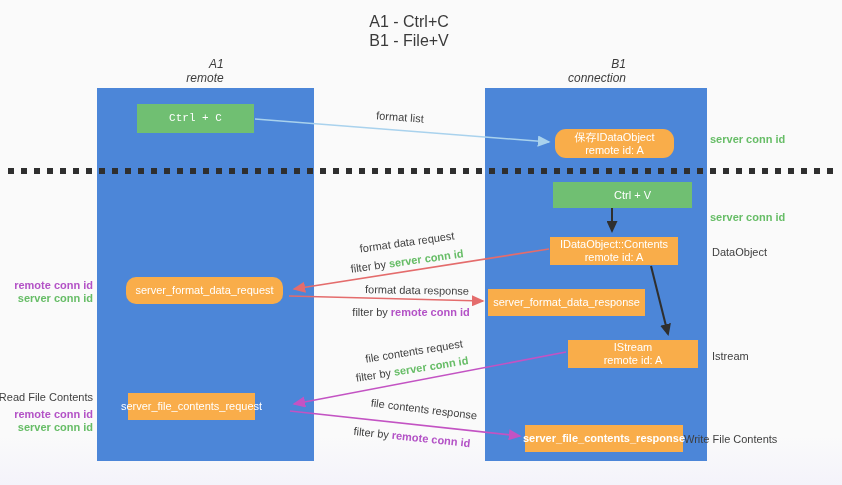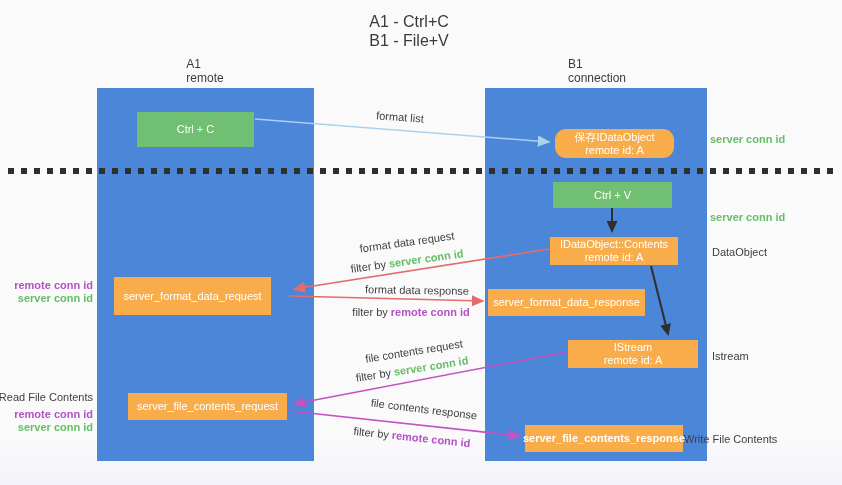--- a/index.html
+++ b/index.html
@@ -6,22 +6,22 @@
   .canvas {
     position:relative; width:842px; height:485px; overflow:hidden;
     background:linear-gradient(180deg,#fafafa 0%,#fafafa 90%,#f4f3fa 100%);
     font-family:"Liberation Sans",sans-serif;
   }
   .title { position:absolute; left:409px; top:12px; transform:translateX(-50%);
     font-size:16px; line-height:19px; color:#3a3a3a; }
   .lane { position:absolute; top:88px; height:373px; background:var(--lane-blue,#4c86d8); z-index:1; }
   .lane-left  { left:97px;  width:217px; }
   .lane-right { left:485px; width:222px; }
-  .hdr { position:absolute; top:57px; transform:translateX(-50%); text-align:left;
-    font-size:12px; line-height:14px; color:#3c3c3c; }
+  .hdr { position:absolute; top:57px; transform:translateX(-50%); text-align:right;
+    font-size:12px; line-height:14px; color:#3c3c3c;font-style:italic; }
   .node { position:absolute; z-index:3; display:flex; flex-direction:column;
     align-items:center; justify-content:center; text-align:center;
     color:#ffffff; font-size:11px; line-height:13px; }
   .orange { background:var(--box-orange,#f9ad4a); }
   .greenbox { background:var(--box-green,#70bf72); }
   .dotted { position:absolute; left:8px; top:168px; width:826px; height:6px; z-index:5;
     background:repeating-linear-gradient(90deg,var(--arrow-black,#2e2e2e) 0 6px,transparent 6px 13px); }
   .arrows { position:absolute; left:0; top:0; z-index:4; }
   .st-red   { stroke:var(--arrow-red,#e46c6c); stroke-width:1.6; }
   .st-mag   { stroke:var(--arrow-magenta,#c353c3); stroke-width:1.6; }
@@ -79,52 +79,52 @@
     </defs>
     <line class="st-blue" x1="255" y1="119" x2="549" y2="142" marker-end="url(#mblue)"></line>
     <line class="st-black" x1="612" y1="208" x2="612" y2="231" marker-end="url(#mblack)"></line>
     <line class="st-red" x1="549" y1="249" x2="294" y2="289" marker-end="url(#mred)"></line>
     <line class="st-red" x1="289" y1="296" x2="483" y2="301" marker-end="url(#mred)"></line>
     <line class="st-black" x1="651" y1="266" x2="668" y2="334" marker-end="url(#mblack)"></line>
     <line class="st-mag" x1="566" y1="352" x2="294" y2="404" marker-end="url(#mmag)"></line>
     <line class="st-mag" x1="290" y1="411" x2="520" y2="436" marker-end="url(#mmag)"></line>
   </svg>
 
-  <div class="node greenbox" style="left:137px;top:112px;width:117px;height:35px;">
+  <div class="node greenbox" style="left:137px;top:104px;width:117px;height:29px;font-family:Liberation Mono, monospace;">
     <span>Ctrl + C</span>
   </div>
 
   <div class="node orange" style="left:555px;top:129px;width:119px;height:29px;border-radius:11px;">
     <span>保存IDataObject</span>
     <span>remote id: A</span>
   </div>
 
-  <div class="node greenbox" style="left:553px;top:182px;width:119px;height:26px;">
+  <div class="node greenbox" style="left:553px;top:182px;width:119px;height:26px;padding-left:20px;">
     <span>Ctrl + V</span>
   </div>
 
   <div class="node orange" style="left:550px;top:237px;width:128px;height:28px;">
     <span>IDataObject::Contents</span>
     <span>remote id: A</span>
   </div>
 
-  <div class="node orange" style="left:114px;top:277px;width:157px;height:38px;">
+  <div class="node orange" style="left:126px;top:277px;width:157px;height:27px;border-radius:10px;">
     <span>server_format_data_request</span>
   </div>
 
   <div class="node orange" style="left:488px;top:289px;width:157px;height:27px;">
     <span>server_format_data_response</span>
   </div>
 
   <div class="node orange" style="left:568px;top:340px;width:130px;height:28px;">
     <span>IStream</span>
     <span>remote id: A</span>
   </div>
 
-  <div class="node orange" style="left:128px;top:393px;width:159px;height:27px;">
+  <div class="node orange" style="left:128px;top:393px;width:127px;height:27px;">
     <span>server_file_contents_request</span>
   </div>
 
   <div class="node orange" style="left:525px;top:425px;width:158px;height:27px;font-weight:bold;">
     <span>server_file_contents_response</span>
   </div>
 
   <div class="albl" style="left:400px;top:117px;--r:4deg;">format list</div>
 
   <div class="albl" style="left:407px;top:242px;--r:-8deg;">format data request</div>

